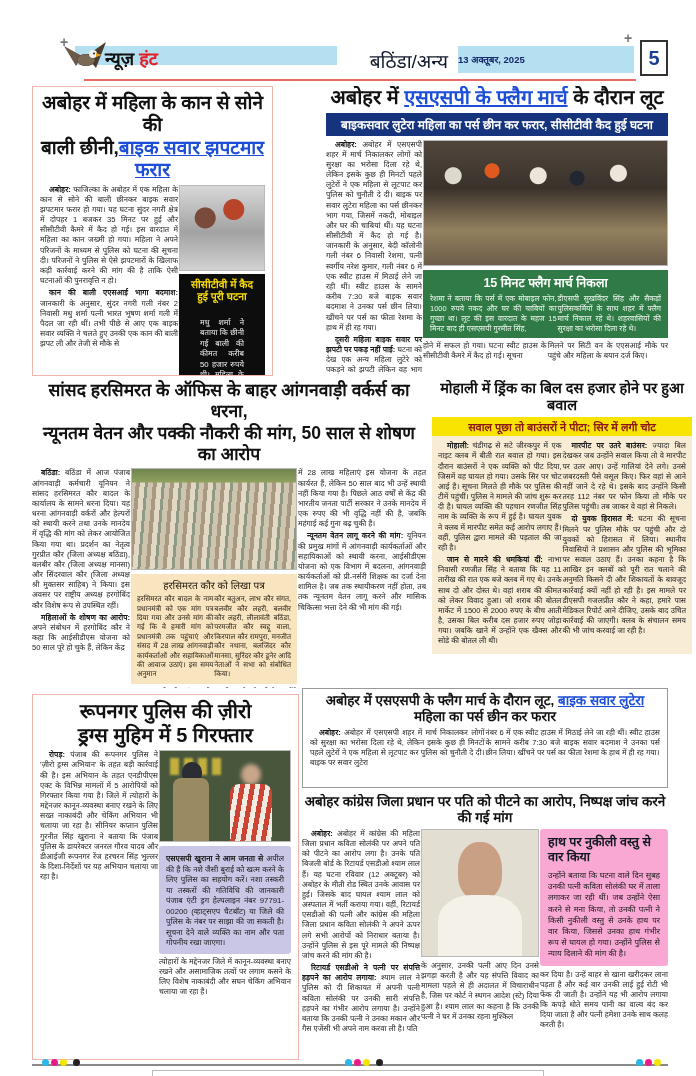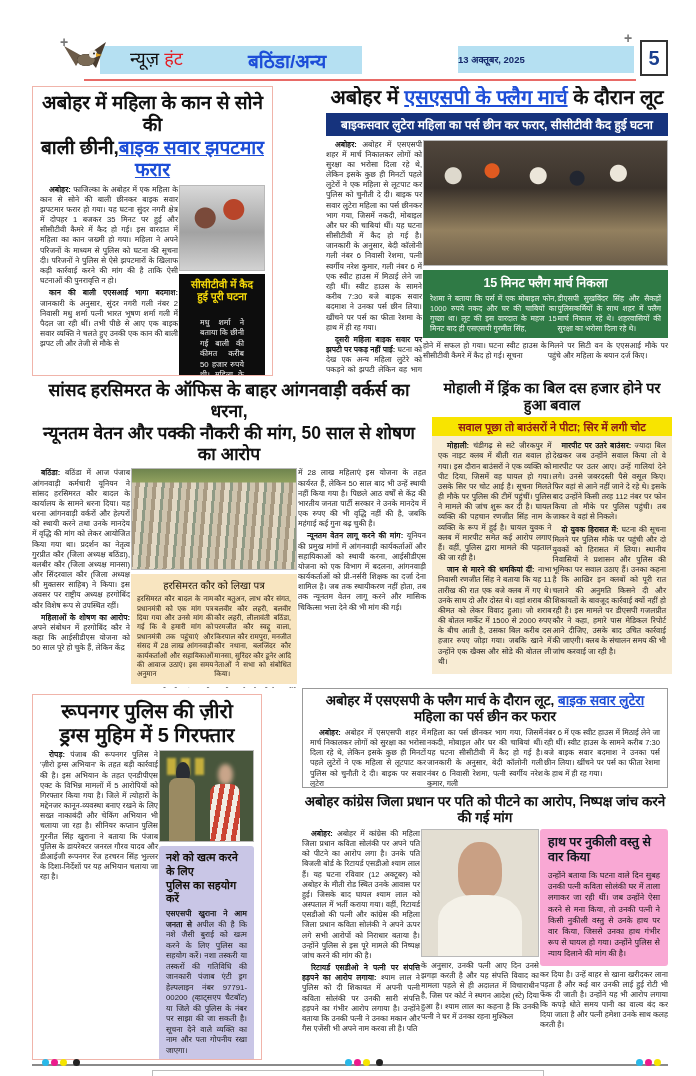--- a/index.html
+++ b/index.html
@@ -1,26 +1,26 @@
 <!DOCTYPE html>
 <html><head>
 <meta charset="utf-8">
 <style>
   html,body{margin:0;padding:0;background:#eef0f2;}
   .page{position:relative;width:696px;height:1076px;background:#ffffff;margin:0 auto;
         font-family:"Liberation Sans","DejaVu Sans",sans-serif;color:#1a1a1a;overflow:hidden;}
   .reg{position:absolute;color:#777;font-size:14px;font-weight:bold;}
   
-  .mastbar{position:absolute;left:100px;top:46px;width:262px;height:28px;background:#b5e0f2;
-           line-height:27px;padding-left:30px;box-sizing:border-box;font-weight:normal;font-size:18px;}
+  .mastbar{position:absolute;left:75px;top:46px;width:262px;height:19px;background:#b5e0f2;
+           line-height:27px;padding-left:30px;box-sizing:border-box;font-weight:bold;font-size:18px;}
   .mast-red{color:#e31e25;}
   .mast-black{color:#111;}
   .logo{position:absolute;left:62px;top:40px;width:46px;height:36px;z-index:2;}
-  .sectiontitle{position:absolute;left:248px;top:48px;width:200px;text-align:left;
-                font-size:19px;font-weight:bold;color:#1d4ed8;}
+  .sectiontitle{position:absolute;left:248px;top:48px;width:200px;text-align:right;
+                font-size:19px;font-weight:normal;color:#0f172a;}
   .datebar{position:absolute;left:458px;top:46px;width:176px;height:27px;background:#b5e0f2;
            text-align:left;padding-right:8px;box-sizing:border-box;font-size:9.5px;
            font-weight:bold;line-height:27px;color:#15286b;}
   .pagenobox{position:absolute;left:640px;top:40px;width:24px;height:32px;border:2px solid #333;
              background:#fff;text-align:center;line-height:32px;font-size:20px;font-weight:bold;color:#1a3f8f;}
   .redrule{position:absolute;left:84px;top:79px;width:552px;height:2px;background:#e86a66;}
   
   .art{position:absolute;box-sizing:border-box;overflow:hidden;background:#fff;}
   .art h2{margin:0 0 3px;line-height:1.18;color:#111;}
   .hl-red{color:#1d4ed8;text-decoration:underline;}
@@ -75,26 +75,26 @@
   .bluebox p{font-size:8px;line-height:1.4;text-align:justify;margin:4px 0 0;}
   
   .a1{left:32px;top:86px;width:241px;height:290px;border:1px solid #f0b4aa;padding:5px 7px;}
   .a1 h2{font-size:19px;text-align:center;}
   .a2{left:326px;top:86px;width:342px;height:288px;}
   .a2 h2{font-size:20px;text-align:center;}
   .strap-blue{background:#16337d;color:#fff;font-size:12px;font-weight:bold;text-align:center;
               padding:3px 0;margin:2px 0 4px;}
   .a3{left:32px;top:380px;width:394px;height:308px;}
   .a3 h2{font-size:17.5px;text-align:center;line-height:1.22;}
-  .a4{left:432px;top:380px;width:240px;height:308px;}
+  .a4{left:432px;top:380px;width:260px;height:308px;}
   .a4 h2{font-size:14.5px;text-align:center;}
   .strap-yellow{background:#f8e400;color:#8c1515;font-weight:bold;font-size:11px;text-align:center;
                 padding:2px 0;margin:2px 0 0;}
   .creambody{background:#f8ecd4;padding:5px 6px;}
-  .a5{left:32px;top:694px;width:230px;height:366px;border:1px solid #f0b4aa;padding:5px 7px;}
+  .a5{left:32px;top:694px;width:267px;height:366px;border:1px solid #f0b4aa;padding:5px 7px;}
   .a5 h2{font-size:20px;text-align:center;}
   .a6{left:302px;top:688px;width:366px;height:100px;border:1px solid #999;padding:4px 7px;}
   .a6 h2{font-size:13.5px;text-align:center;}
   .a7{left:302px;top:794px;width:366px;height:266px;}
   .a7 h2{font-size:13.5px;text-align:center;}
   
   .footline{position:absolute;left:32px;top:1064px;width:636px;height:2px;background:#8a8a8a;}
   .dotset{position:absolute;top:1059px;display:flex;gap:2px;align-items:center;}
   .dot{width:7px;height:7px;border-radius:50%;}
   .d-c{background:#29b8e8;} .d-m{background:#ec1a8d;} .d-y{background:#f5e400;} .d-k{background:#222;margin-left:4px;}
@@ -234,38 +234,33 @@
       </div>
       <div class="col" style="flex:1;">
         <div class="ph ph-arrest" style="height:92px;">
           <div class="chalk"></div>
           <div class="fig-cop-head"></div>
           <div class="fig-cop"></div>
           <div class="fig-stripe-head"></div>
           <div class="fig-stripe"></div>
         </div>
         <div class="lavbox">
-          <div class="t">
-            <span>नशे को खत्म करने के लिए</span><br>
-            <span>पुलिस का सहयोग करें</span>
-          </div>
           <p><b>एसएसपी खुराना ने आम जनता से </b><span>अपील की है कि नशे जैसी बुराई को खत्म करने के लिए पुलिस का सहयोग करें। नशा तस्करी या तस्करों की गतिविधि की जानकारी पंजाब एंटी ड्रग हेल्पलाइन नंबर 97791-00200 (व्हाट्सएप चैटबॉट) या जिले की पुलिस के नंबर पर साझा की जा सकती है। सूचना देने वाले व्यक्ति का नाम और पता गोपनीय रखा जाएगा।</span></p>
         </div>
         <p class="bp nid" style="margin-top:3px;">त्योहारों के मद्देनजर जिले में कानून-व्यवस्था बनाए रखने और असामाजिक तत्वों पर लगाम कसने के लिए विशेष नाकाबंदी और सघन चेकिंग अभियान चलाया जा रहा है।</p>
       </div>
     </div>
   </section>
 
   <section class="art a6">
     <h2>
       <span>अबोहर में एसएसपी के फ्लैग मार्च के दौरान लूट, </span><span class="hl-red">बाइक सवार लुटेरा</span><span> महिला का पर्स छीन कर फरार</span>
     </h2>
     <div class="cols">
       <p class="bp col" style="flex:1;"><b>अबोहर: </b><span>अबोहर में एसएसपी शहर में मार्च निकालकर लोगों को सुरक्षा का भरोसा दिला रहे थे, लेकिन इसके कुछ ही मिनटों पहले लुटेरों ने एक महिला से लूटपाट कर पुलिस को चुनौती दे दी। बाइक पर सवार लुटेरा</span></p>
-      <p class="bp nid col" style="flex:1;">महिला का पर्स छीनकर भाग गया, जिसमें नकदी, मोबाइल और घर की चाबियां थीं। यह घटना सीसीटीवी में कैद हो गई है। जानकारी के अनुसार, बेदी कॉलोनी गली नंबर 6 निवासी रेशमा, पत्नी स्वर्गीय नरेश कुमार, गली</p>
       <p class="bp nid col" style="flex:1;">नंबर 6 में एक स्वीट हाउस में मिठाई लेने जा रही थीं। स्वीट हाउस के सामने करीब 7:30 बजे बाइक सवार बदमाश ने उनका पर्स छीन लिया। खींचने पर पर्स का फीता रेशमा के हाथ में ही रह गया।</p>
     </div>
   </section>
 
   <section class="art a7">
     <h2>अबोहर कांग्रेस जिला प्रधान पर पति को पीटने का आरोप, निष्पक्ष जांच करने की गई मांग</h2>
     <div class="cols">
       <div class="col" style="flex:0 0 118px;">
         <p class="bp"><b>अबोहर: </b><span>अबोहर में कांग्रेस की महिला जिला प्रधान कविता सोलंकी पर अपने पति को पीटने का आरोप लगा है। उनके पति बिजली बोर्ड के रिटायर्ड एसडीओ श्याम लाल हैं। यह घटना रविवार (12 अक्टूबर) को अबोहर के मीती रोड स्थित उनके आवास पर हुई। जिसके बाद घायल श्याम लाल को अस्पताल में भर्ती कराया गया। वहीं, रिटायर्ड एसडीओ की पत्नी और कांग्रेस की महिला जिला प्रधान कविता सोलंकी ने अपने ऊपर लगे सभी आरोपों को निराधार बताया है। उन्होंने पुलिस से इस पूरे मामले की निष्पक्ष जांच करने की मांग की है।</span></p>
         <p class="bp"><b>रिटायर्ड एसडीओ ने पत्नी पर संपत्ति हड़पने का आरोप लगाया: </b><span>श्याम लाल ने पुलिस को दी शिकायत में अपनी पत्नी कविता सोलंकी पर उनकी सारी संपत्ति हड़पने का गंभीर आरोप लगाया है। उन्होंने बताया कि उनकी पत्नी ने उनका मकान और गैस एजेंसी भी अपने नाम करवा ली है। पति</span></p>

